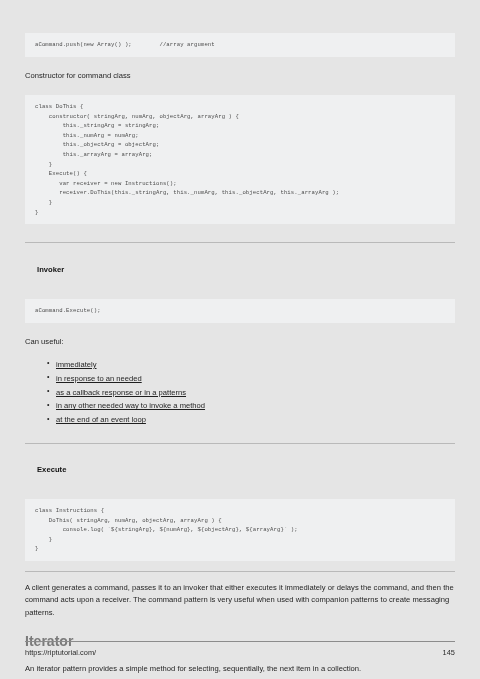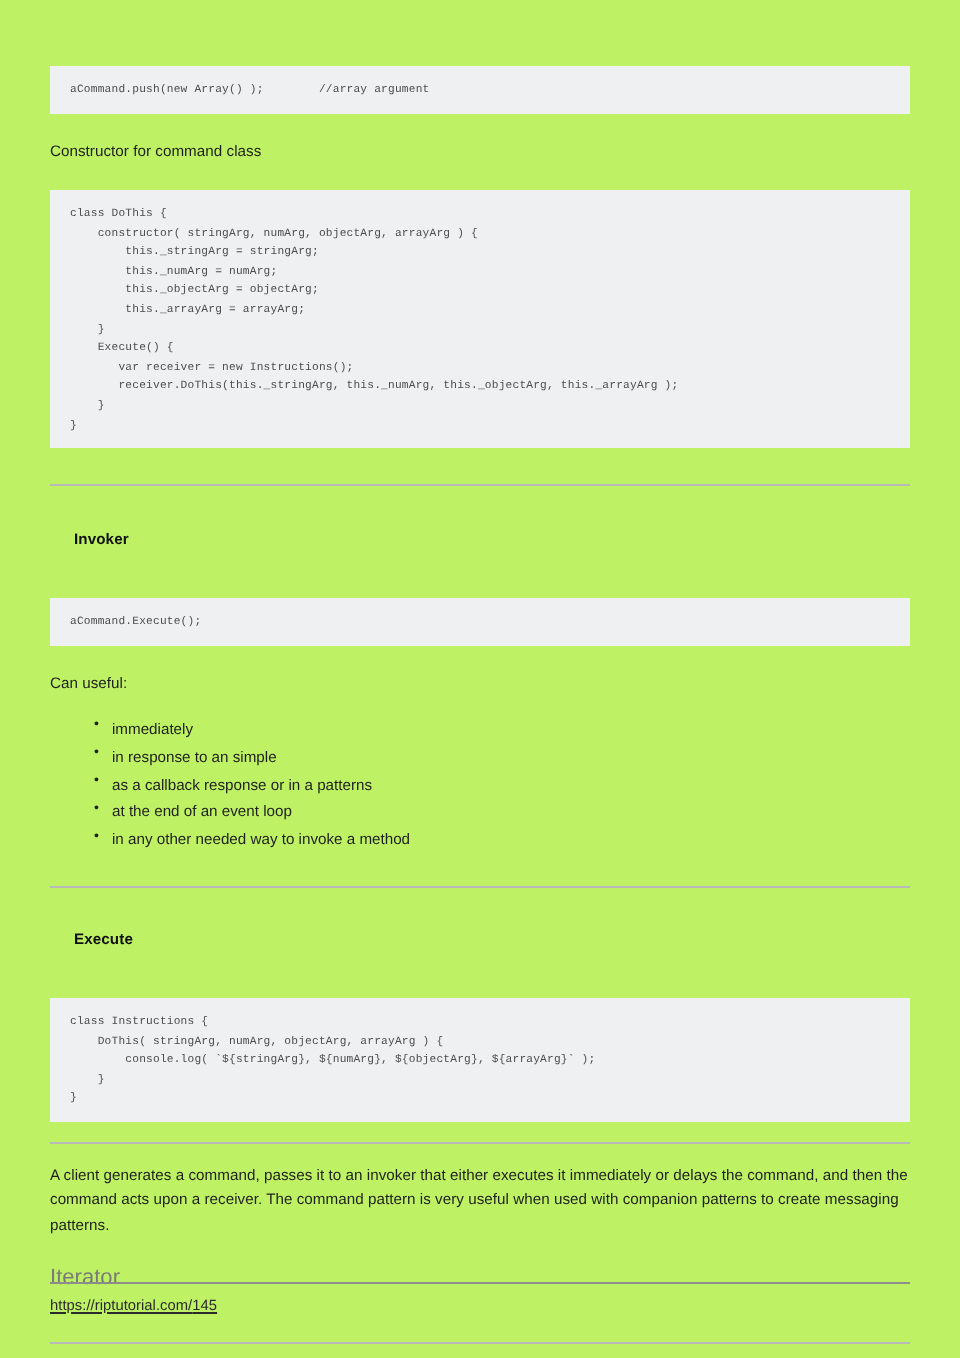--- a/index.html
+++ b/index.html
@@ -15,21 +15,21 @@
     color: #222222;
     overflow: hidden;
   }
   .page {
     position: absolute;
     left: 0; top: 0;
     width: 480px;
     height: 679px;
     box-sizing: border-box;
     padding: 0 25px;
-    background: #bef264;
+    background: #e5e5e5;
   }
   .content {
     padding-top: 33px;
   }
   
   .code {
     background: #eff0f1;
     font-family: "Liberation Mono", "DejaVu Sans Mono", monospace;
     font-size: 5.6px;
     line-height: 1.72;
@@ -57,22 +57,22 @@
   
   h3.sub {
     font-size: 7.6px;
     font-weight: bold;
     color: #111111;
     margin: 12px;
     line-height: 1.3;
     letter-spacing: 0.05px;
   }
   h2.section {
-    font-size: 11px;
-    font-weight: normal;
+    font-size: 14px;
+    font-weight: bold;
     color: #7a7a7a;
     margin: 0;
     line-height: 1.3;
     letter-spacing: 0.02px;
   }
   
   .hr {
     border: 0;
     border-top: 1px solid #b9b9b9;
     margin: 0;
@@ -84,20 +84,21 @@
     margin: 0;
     padding: 0 0 0 22px;
     list-style: none;
   }
   ul.bullets li {
     font-size: 7.6px;
     line-height: 1.82;
     color: #1f1f1f;
     position: relative;
     padding-left: 9px;
+    text-decoration: underline;
   }
   ul.bullets li::before {
     content: "\2022";
     position: absolute;
     left: 0;
     top: -0.5px;
     color: #1f1f1f;
     font-size: 7px;
   }
   
@@ -107,25 +108,24 @@
     right: 25px;
     bottom: 22px;
   }
   .footer-rule {
     border-top: 1px solid #8c8c8c;
     height: 0;
     margin-bottom: 6px;
   }
   .footer-row {
     display: flex;
-    justify-content: flex-start;
+    justify-content: space-between;
     align-items: baseline;
     font-size: 7.4px;
     color: #2b2b2b;
-    text-decoration: underline;
   }
   .footer-url { letter-spacing: 0.02px; }
   .footer-page { letter-spacing: 0.02px; }
 </style>
 </head>
 <body>
 
 <div class="page">
   <div class="content">
 
@@ -156,24 +156,24 @@
 
     <div class="gap-12"></div>
     <pre class="code">aCommand.Execute();</pre>
 
     <div class="gap-13"></div>
     <p class="para">Can useful:</p>
     <div class="gap-10"></div>
 
     <ul class="bullets">
       <li>immediately</li>
-      <li>in response to an simple</li>
+      <li>in response to an needed</li>
       <li>as a callback response or in a patterns</li>
+      <li>in any other needed way to invoke a method</li>
       <li>at the end of an event loop</li>
-      <li>in any other needed way to invoke a method</li>
     </ul>
 
     <div class="gap-16"></div>
     <hr class="hr">
     <div class="gap-9"></div>
 
     <h3 class="sub">Execute</h3>
 
     <div class="gap-12"></div>
     <pre class="code">class Instructions {
@@ -185,20 +185,21 @@
     <div class="gap-10"></div>
     <hr class="hr">
     <div class="gap-10"></div>
 
     <p class="para">A client generates a command, passes it to an invoker that either executes it immediately or delays the command, and then the command acts upon a receiver. The command pattern is very useful when used with companion patterns to create messaging patterns.</p>
 
     <div class="gap-13"></div>
     <h2 class="section">Iterator</h2>
     <div class="gap-13"></div>
 
+    <p class="para">An iterator pattern provides a simple method for selecting, sequentially, the next item in a collection.</p>
 
     <div class="gap-12"></div>
     <hr class="hr">
     <div class="gap-10"></div>
 
     <h3 class="sub">Fixed Collection</h3>
 
   </div>
 
   <div class="footer">

